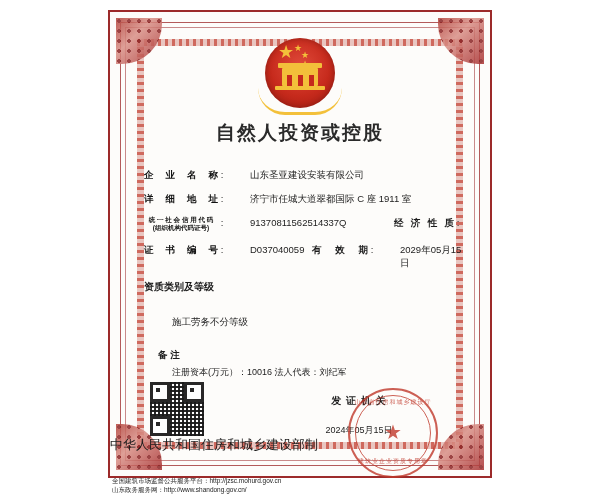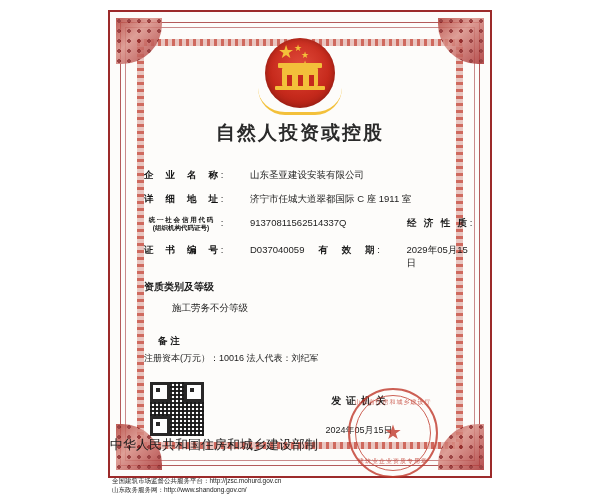--- a/index.html
+++ b/index.html
@@ -88,33 +88,33 @@
   }
 
   
   .cert-title{
     position:absolute;left:0;right:0;top:108px;text-align:center;
     font-size:19px;font-weight:bold;color:#2a2a2a;letter-spacing:2px;
     font-family:"DejaVu Sans","Liberation Sans",sans-serif;
   }
 
   
-  .fields{position:absolute;left:34px;top:156px;right:15px;font-size:9.5px;color:#1c1c1c;}
+  .fields{position:absolute;left:34px;top:156px;right:28px;font-size:9.5px;color:#1c1c1c;}
   .row{display:flex;align-items:flex-start;margin-bottom:11px;line-height:13px;}
   .lbl{
     width:74px;flex:none;font-weight:bold;text-align:justify;text-align-last:justify;
     font-size:9.5px;color:#111;
   }
   .lbl.tiny{font-size:6.5px;font-weight:bold;line-height:8px;text-align-last:center;}
   .colon{width:8px;flex:none;text-align:center;}
   .val{flex:1;padding-left:24px;}
   .lbl2{width:60px;flex:none;font-weight:bold;text-align:justify;text-align-last:justify;font-size:9.5px;}
   .lbl3{width:56px;flex:none;font-weight:bold;text-align:justify;text-align-last:justify;font-size:9.5px;}
   .grade{margin-left:28px;font-size:9.5px;}
-  .remark-body{margin-top:4px;font-size:9px;}
+  .remark-body{margin-left:28px;margin-top:4px;font-size:9px;}
 
   
   .qr{
     position:absolute;left:40px;top:370px;width:54px;height:54px;
     background:#fff;
     background-image:
       repeating-linear-gradient(0deg,#111 0 2px,transparent 2px 4px),
       repeating-linear-gradient(90deg,#111 0 2px,transparent 2px 4px);
     background-blend-mode:multiply;
     opacity:.9;
@@ -214,21 +214,21 @@
         <div class="lbl">证 书 编 号</div>
         <div class="colon">:</div>
         <div class="val">D037040059</div>
         <div class="lbl3">有 效 期</div>
         <div class="colon">:</div>
         <div class="val">2029年05月15日</div>
       </div>
 
       <div style="margin-bottom:11px;">
         <div style="font-weight:bold;font-size:10px;">资质类别及等级</div>
-        <div class="grade" style="margin-top:8px;">施工劳务不分等级</div>
+        <div class="grade" style="margin-top:22px;">施工劳务不分等级</div>
       </div>
 
       <div style="margin-top:20px;">
         <div style="font-weight:bold;font-size:9.5px;margin-left:14px;">备    注</div>
         <div class="remark-body">注册资本(万元）：10016  法人代表：刘纪军</div>
       </div>
 
     </div>
 
     <div class="qr">

